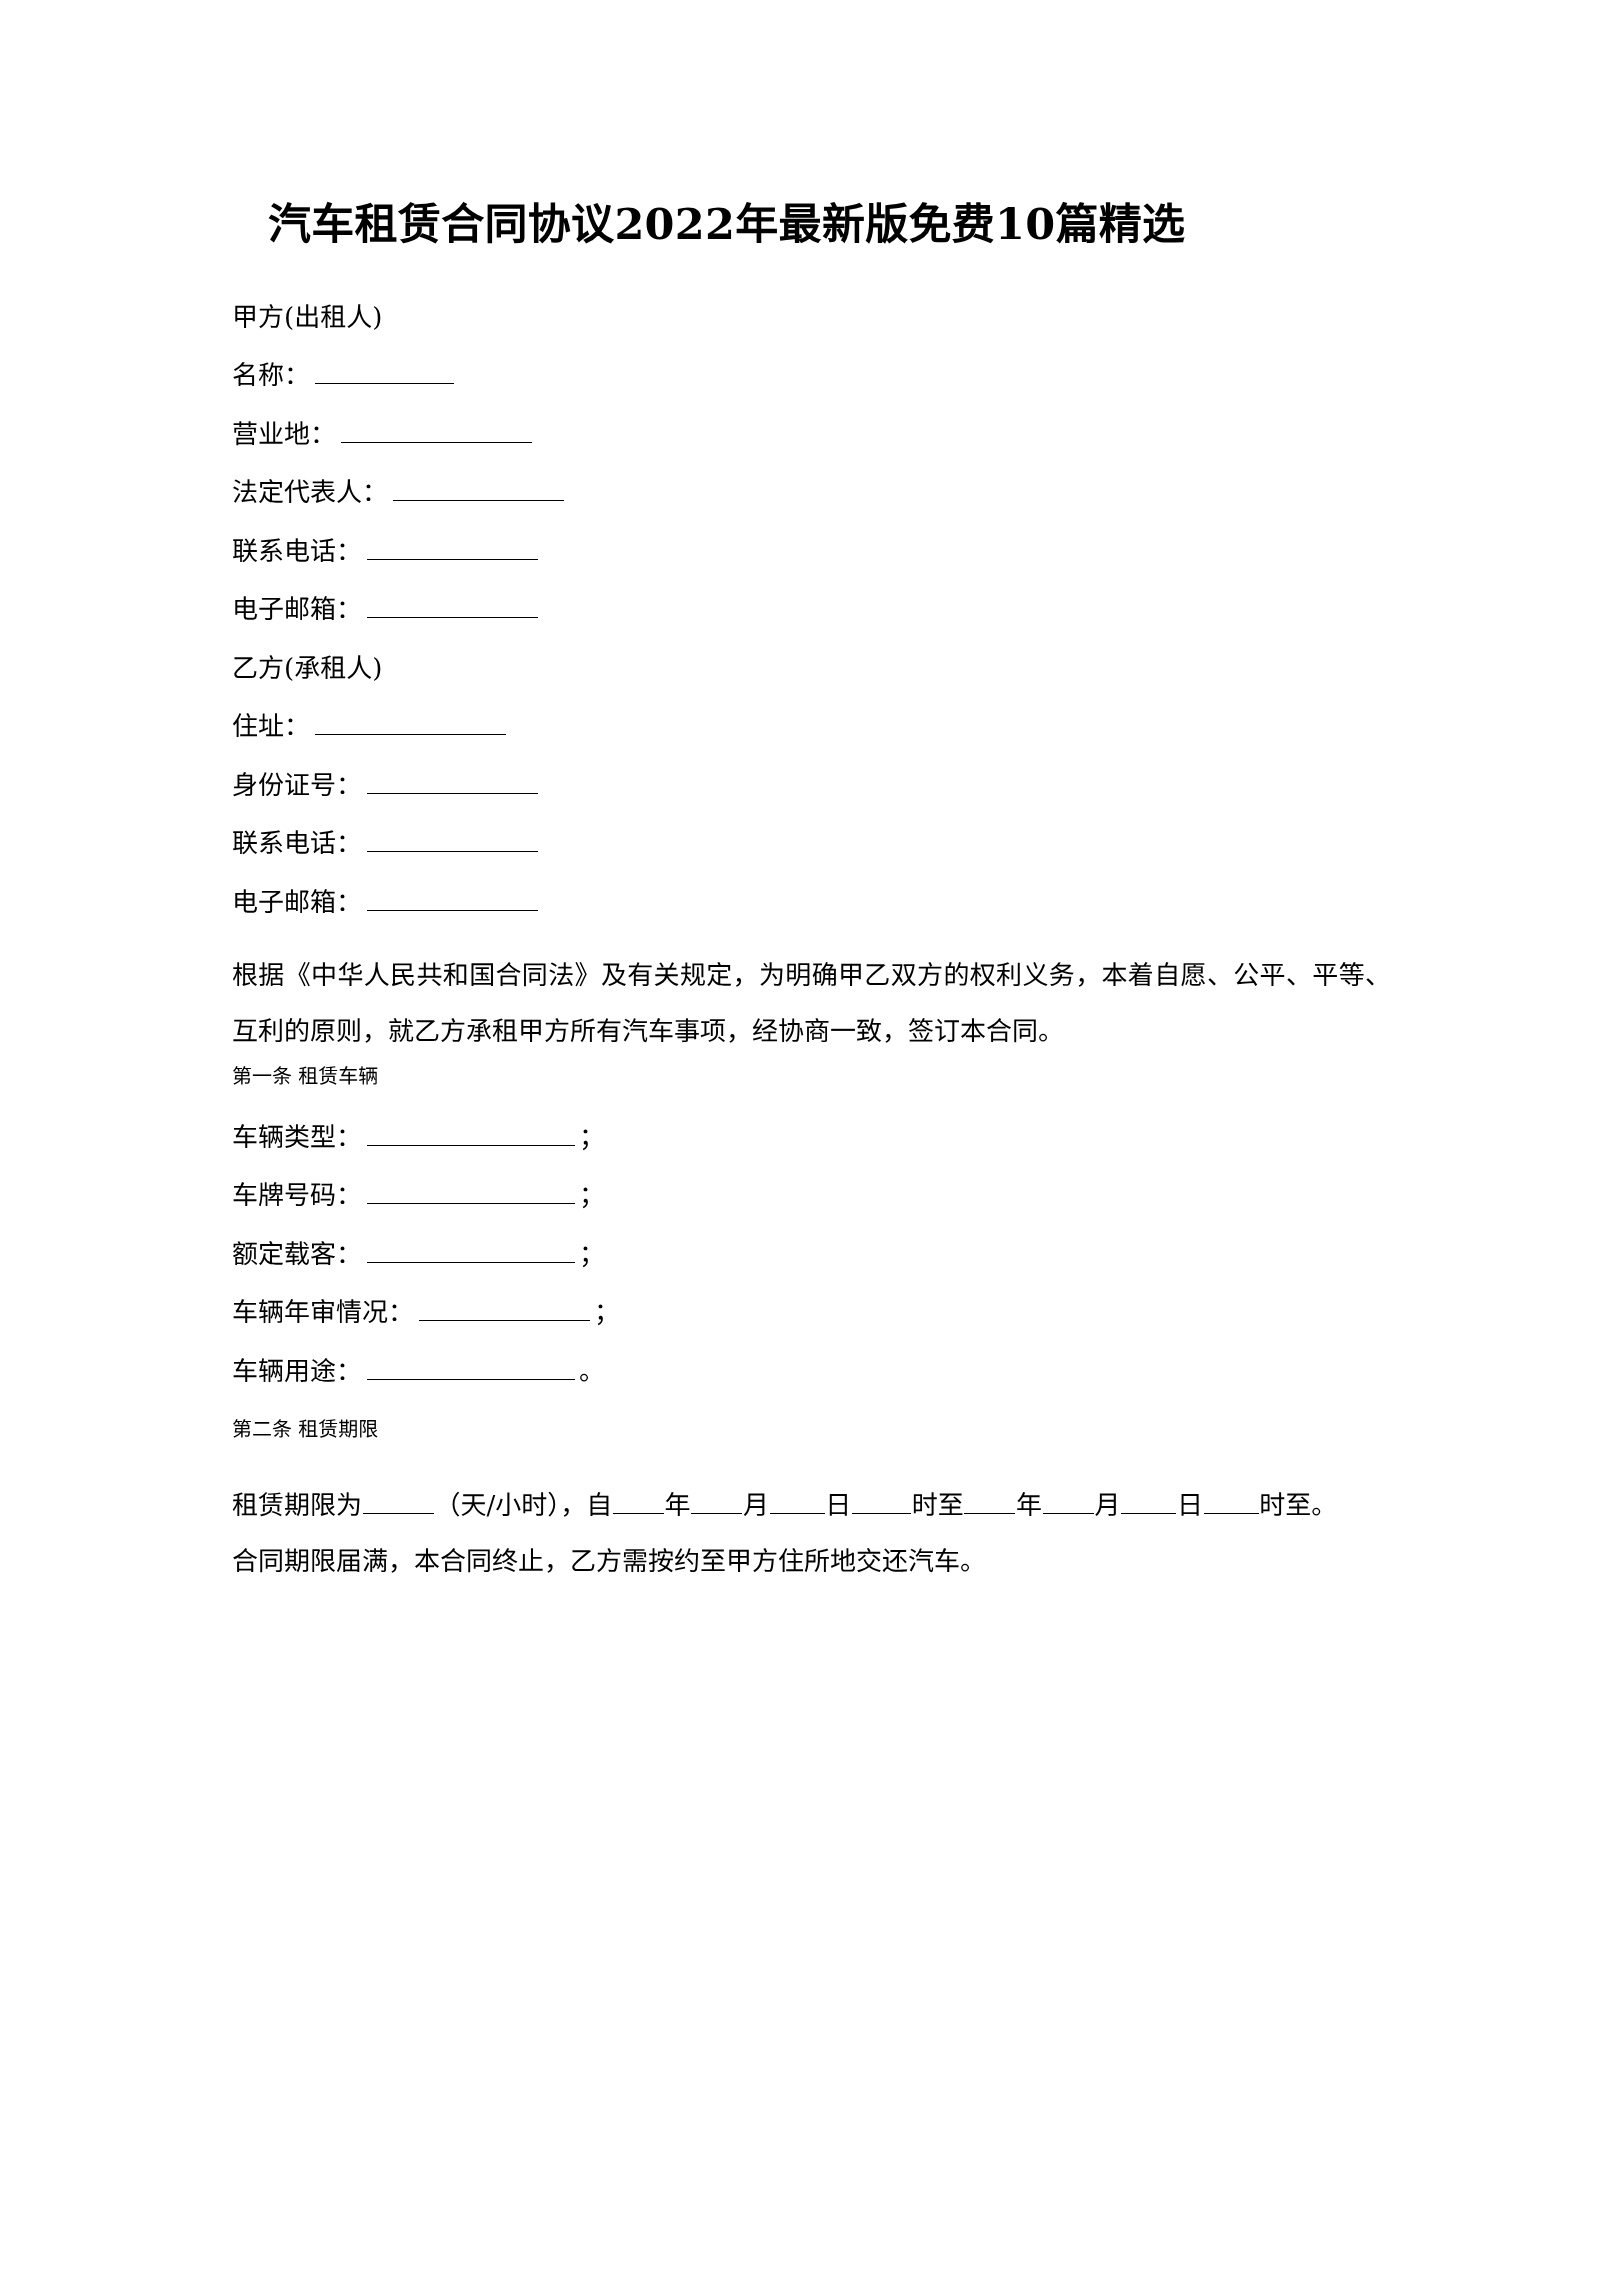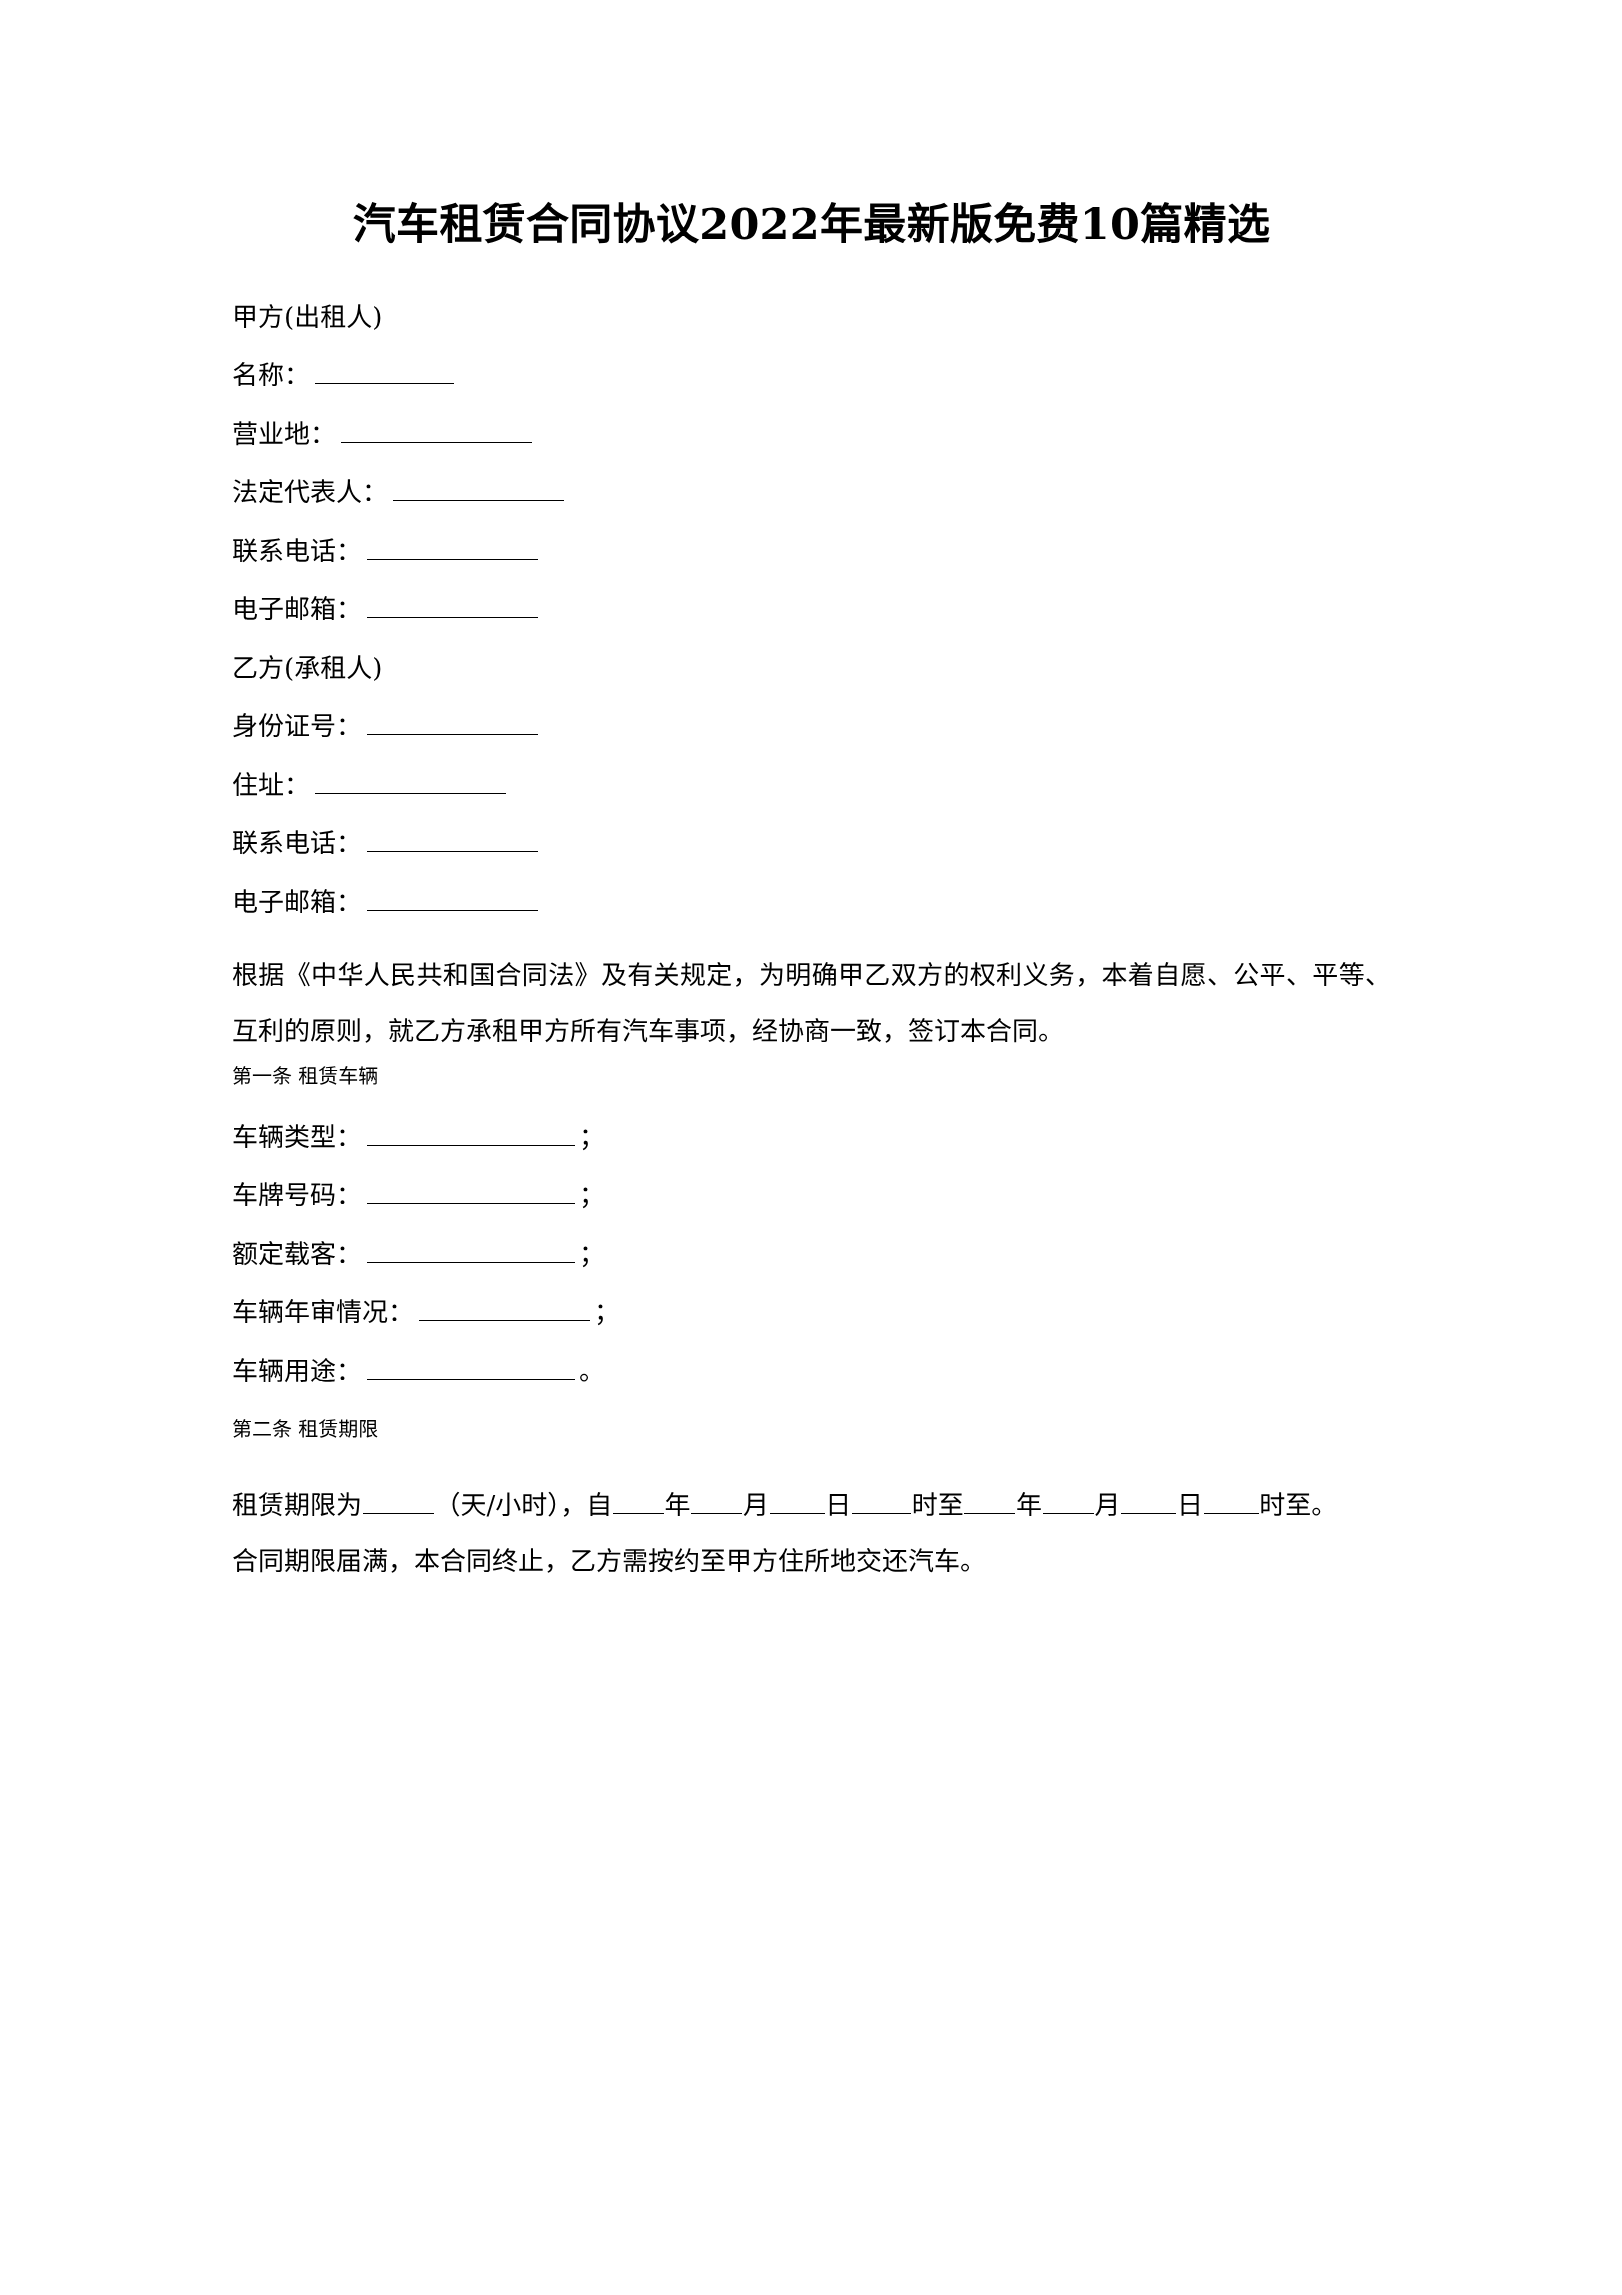--- a/index.html
+++ b/index.html
@@ -24,21 +24,20 @@
     box-sizing: border-box;
     padding: 196px 232px 0 232px;
   }
 
   
   .doc-title {
     font-family: "DejaVu Serif", "Liberation Serif", serif;
     font-weight: bold;
     font-size: 43px;
     line-height: 1.32;
-    text-align: center;
     letter-spacing: 0.3px;
     margin: 0 0 51px 0;
     padding: 0 36px;
   }
 
   
   .body {
     font-size: 26px;
     line-height: 1.0;
     margin-top: 26px;
@@ -132,25 +131,25 @@
     </span>
 
     <span class="line">
       <span>电子邮箱：</span><span class="rule w-mid"></span>
     </span>
 
     <span class="line">乙方(承租人)</span>
 
 
     <span class="line">
-      <span>身份证号：</span><span class="rule w-mid"></span>
+      <span>住址：</span><span class="rule w-long"></span>
     </span>
 
     <span class="line">
-      <span>住址：</span><span class="rule w-long"></span>
+      <span>身份证号：</span><span class="rule w-mid"></span>
     </span>
 
     <span class="line">
       <span>联系电话：</span><span class="rule w-mid"></span>
     </span>
 
     <span class="line">
       <span>电子邮箱：</span><span class="rule w-mid"></span>
     </span>
 

